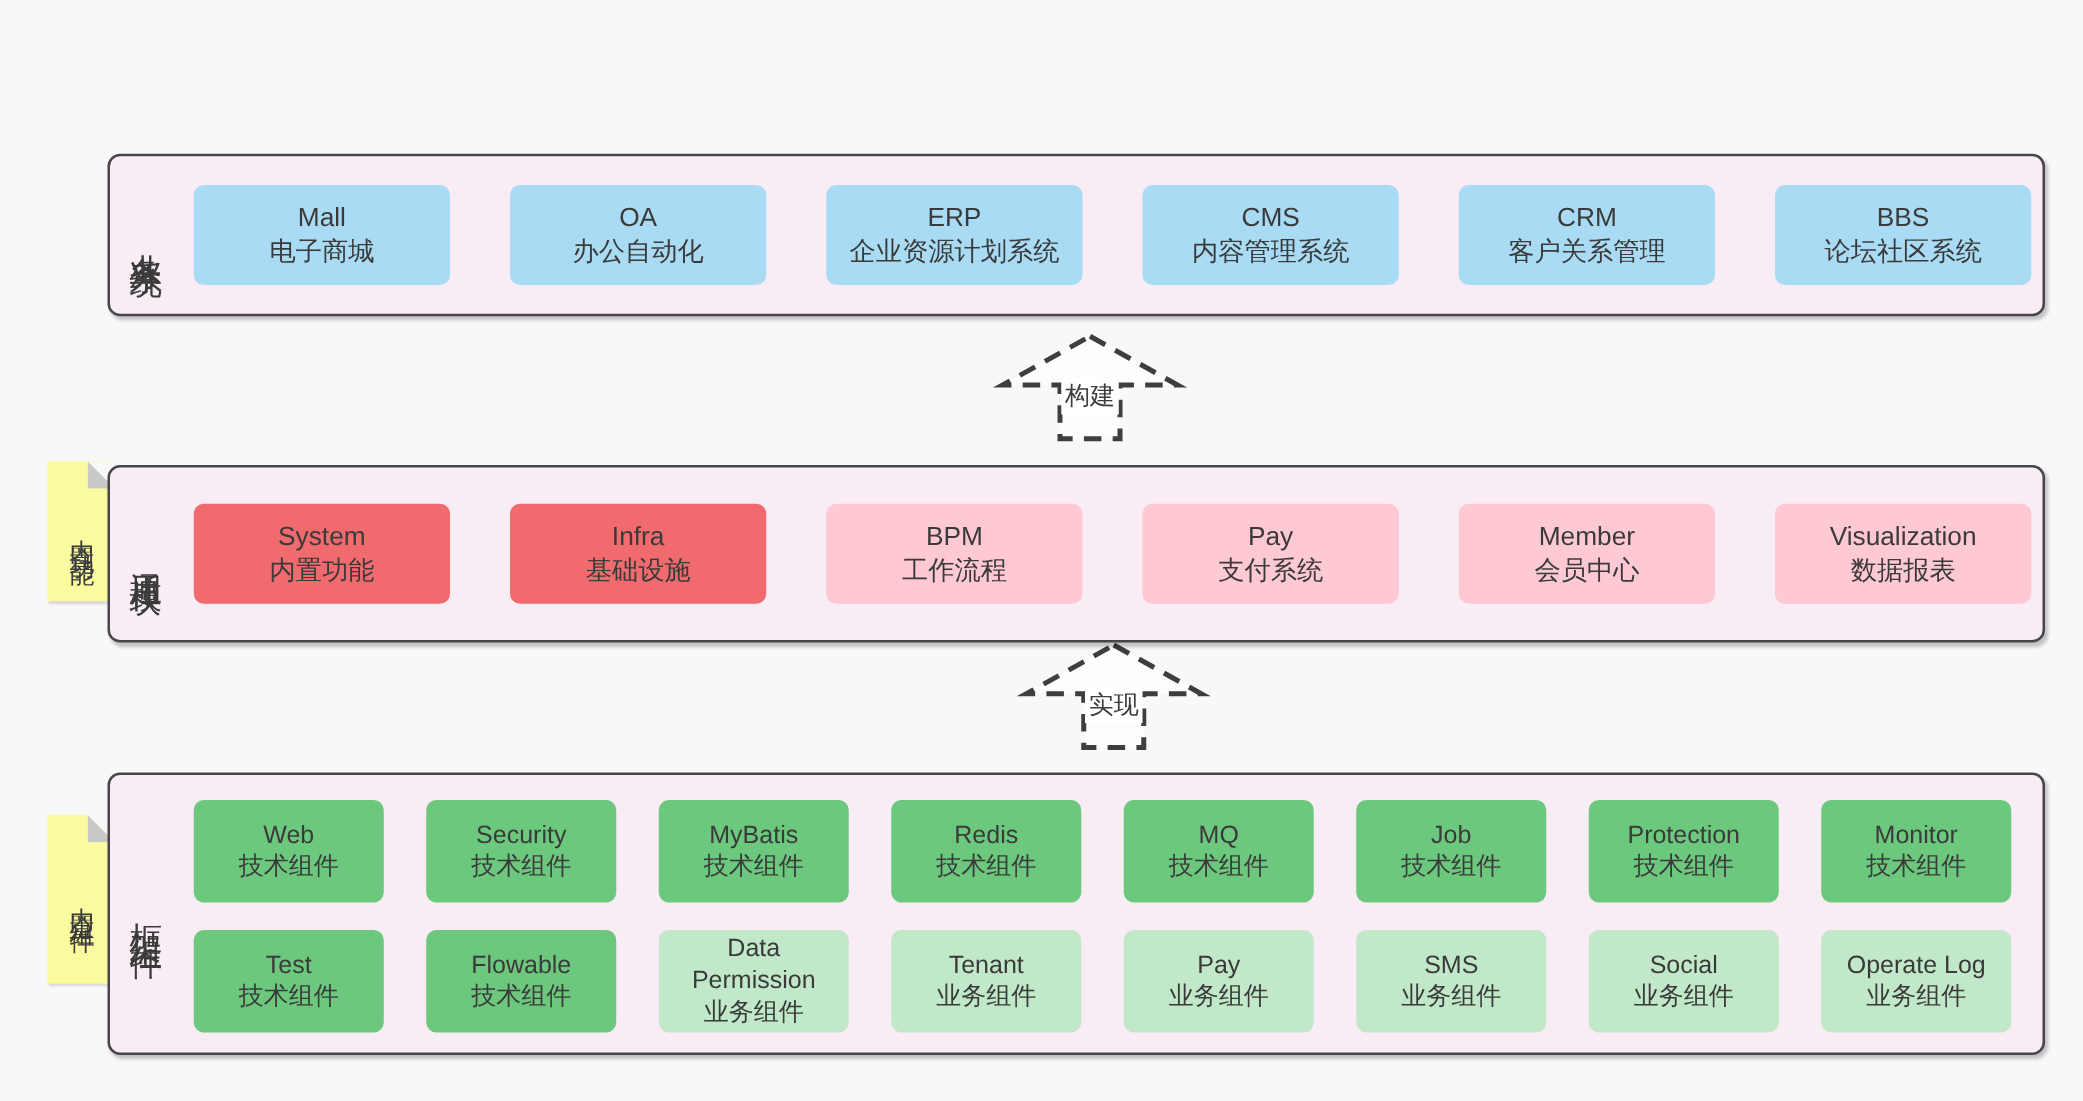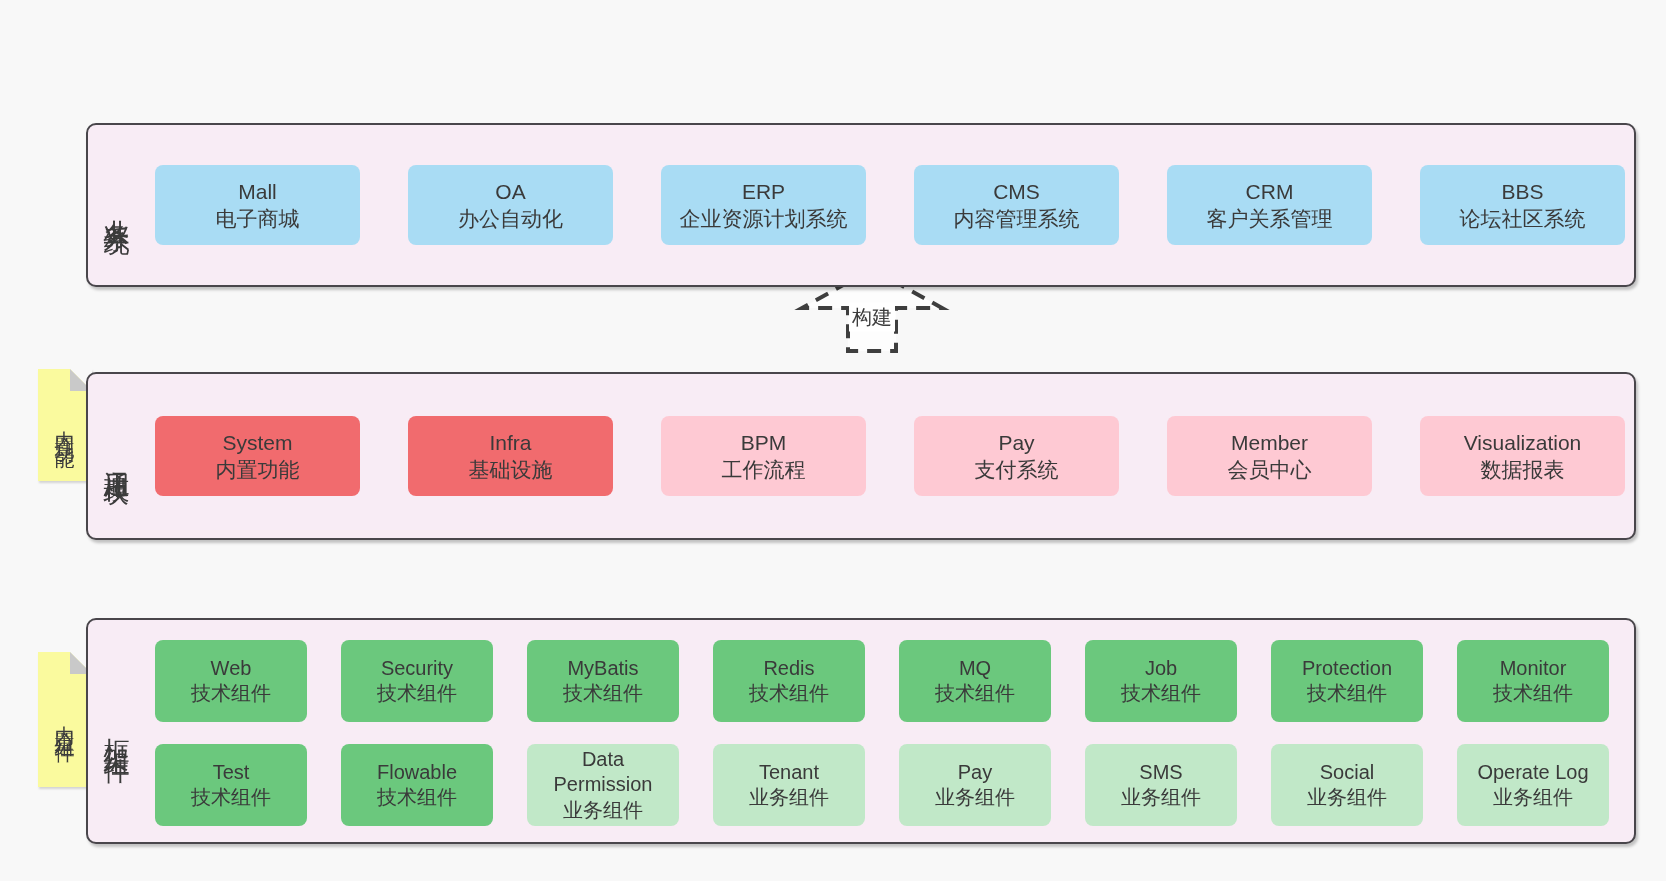--- a/index.html
+++ b/index.html
@@ -13,22 +13,22 @@
 
   
   .layer{
     position:absolute;left:86px;width:1550px;box-sizing:border-box;
     background:var(--c-container-bg,#f8ecf5);
     border:2px solid var(--c-container-border,#49464b);
     border-radius:10px;
     box-shadow:2px 3px 3px rgba(0,0,0,0.22);
     z-index:2;
   }
-  #layer-business{top:123px;height:164px;}
-  #layer-modules{top:372px;height:168px;}
+  #layer-business{top:123px;height:130px;}
+  #layer-modules{top:372px;height:142px;}
   #layer-components{top:618px;height:226px;}
 
   .layer-label{
     position:absolute;left:16px;top:50%;transform:translateY(-50%);
     writing-mode:vertical-rl;text-orientation:upright;
     font-size:26px;line-height:1;letter-spacing:3px;color:#3b3b3b;
   }
   #layer-components .layer-label{letter-spacing:7px;}
 
   
@@ -166,20 +166,26 @@
           <div class="en">Member</div>
           <div class="zh">会员中心</div>
         </div>
         <div class="box v-pink">
           <div class="en">Visualization</div>
           <div class="zh">数据报表</div>
         </div>
       </div>
   </section>
 
+  <div class="arrow" id="arrow-implement">
+    <svg viewBox="0 0 160 88">
+      <polygon points="80,3 150,42 104,42 104,85 56,85 56,42 10,42"></polygon>
+    </svg>
+    <span class="arrow-label">实现</span>
+  </div>
 
   <div class="sticky" id="sticky-components">
     <span class="fold-bg"></span>
     <span class="fold-flap"></span>
     <span class="sticky-text">内置组件</span>
   </div>
 
   <section class="layer" id="layer-components">
     <div class="layer-label">框架组件</div>
     <div class="box-grid">

